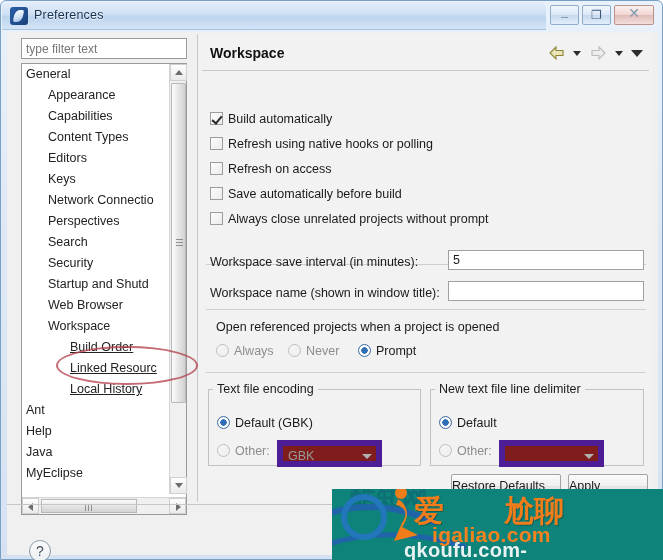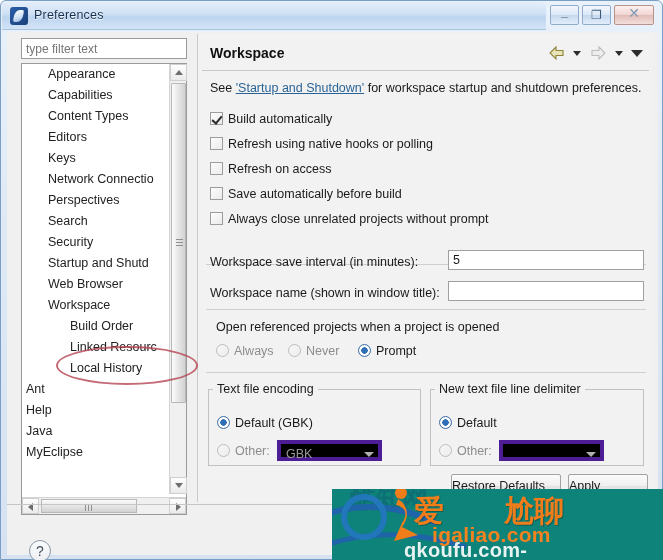--- a/index.html
+++ b/index.html
@@ -104,21 +104,21 @@
     width: 148px; height: 430px;
     overflow: hidden;
   }
   .tree-item {
     height: 21px; line-height: 21px;
     font-size: 12.5px; color: #222;
     white-space: nowrap;
     padding-left: 4px;
   }
   .lvl1 { padding-left: 26px; }
-  .lvl2 { padding-left: 48px; }
+  .lvl2 { padding-left: 48px; text-decoration: underline; }
 
   
   #tree-vscroll {
     position: absolute; right: 0; top: 0;
     width: 17px; height: 430px;
     background: #f0f0f0; border-left: 1px solid #d4d4d4;
   }
   .sb-arrow {
     position: absolute; left: 0; width: 17px; height: 17px;
     background: linear-gradient(180deg,#fdfdfd,#ebebeb);
@@ -275,22 +275,22 @@
   fieldset.group {
     position: absolute;
     border: 1px solid #c2c2c2;
     background: transparent;
   }
   fieldset.group > legend {
     font-size: 12.5px; color: #1a1a1a; padding: 0 4px; margin-left: 4px;
   }
 
   .combo {
-    position: absolute; height: 21px;
-    background: #000000; border: 4px solid #4c1d95;
+    position: absolute; height: 27px;
+    background: #7f1d1d; border: 6px solid #4c1d95;
     font-size: 12.5px; color: #9a9a9a;
     padding: 3px 20px 3px 5px;
   }
   .combo .arrow {
     position: absolute; right: 4px; top: 8px;
     border-left: 5px solid transparent; border-right: 5px solid transparent;
     border-top: 5px solid #b0b0b0;
   }
   .combo.empty { color: transparent; }
 
@@ -393,20 +393,21 @@
     </div>
   </div>
 
   <div id="dialog-body">
 
     <div id="left-pane">
       <input id="filter-box" type="text" placeholder="type filter text" style="">
 
       <div id="tree-outer">
         <div id="tree-list">
+            <div class="tree-item lvl0">General</div>
             <div class="tree-item lvl1">Appearance</div>
             <div class="tree-item lvl1">Capabilities</div>
             <div class="tree-item lvl1">Content Types</div>
             <div class="tree-item lvl1">Editors</div>
             <div class="tree-item lvl1">Keys</div>
             <div class="tree-item lvl1">Network Connectio</div>
             <div class="tree-item lvl1">Perspectives</div>
             <div class="tree-item lvl1">Search</div>
             <div class="tree-item lvl1">Security</div>
             <div class="tree-item lvl1">Startup and Shutd</div>
@@ -459,23 +460,20 @@
           <svg class="nav-arrow-svg" width="18" height="16" viewBox="0 0 18 16">
             <path d="M10 2 L16 8 L10 14 L10 10.5 L3 10.5 L3 5.5 L10 5.5 Z" fill="#ededed" stroke="#bcbcbc" stroke-width="1.1"></path>
           </svg>
         </span>
         <span class="nav-drop"></span>
         <span id="nav-menu"></span>
       </div>
 
       <div id="title-sep"></div>
 
-      <div id="see-line">
-        <span>See </span><a id="see-link" href="#">'Startup and Shutdown'</a><span> for workspace startup and shutdown preferences.</span>
-      </div>
 
       <div id="checkbox-host">
           <div class="cb-row" style="top: 78px;"><span class="cb-box checked"></span><span>Build automatically</span></div>
           <div class="cb-row" style="top: 103px;"><span class="cb-box"></span><span>Refresh using native hooks or polling</span></div>
           <div class="cb-row" style="top: 128px;"><span class="cb-box"></span><span>Refresh on access</span></div>
           <div class="cb-row" style="top: 153px;"><span class="cb-box"></span><span>Save automatically before build</span></div>
           <div class="cb-row" style="top: 178px;"><span class="cb-box"></span><span>Always close unrelated projects without prompt</span></div>
         </div>
 
       <div class="hrline" style="top:230px"></div>

